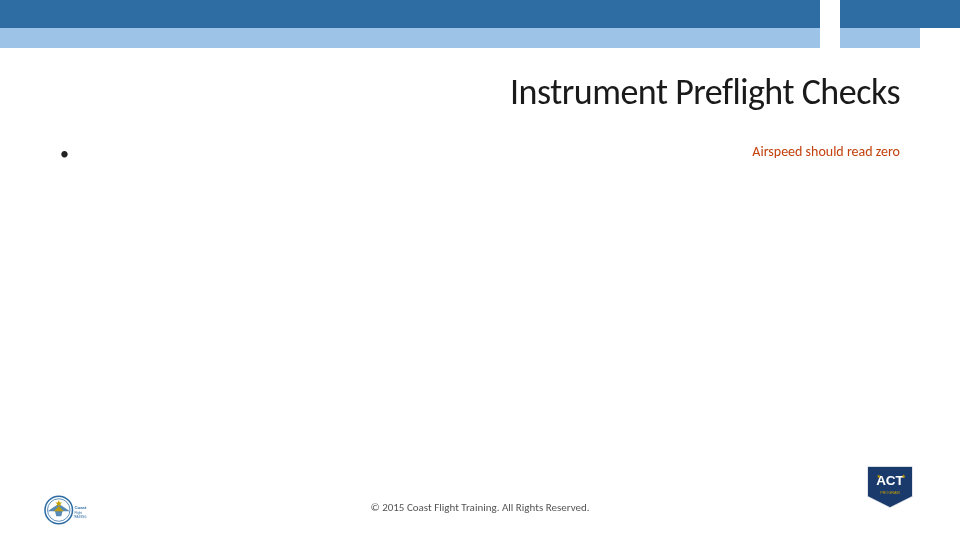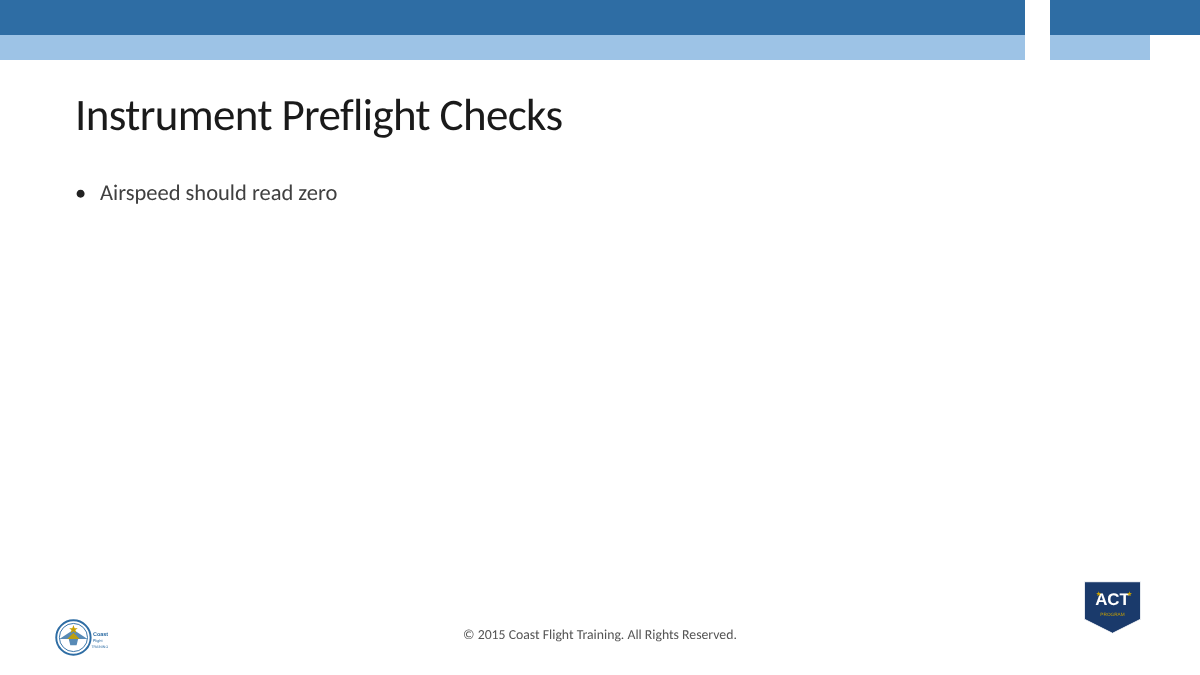--- a/index.html
+++ b/index.html
@@ -58,38 +58,39 @@
       background: #9DC3E6;
     }
 
     
     .content {
       position: absolute;
       top: 70px;
       left: 60px;
       right: 60px;
       bottom: 70px;
+      text-align: right;
     }
 
     .slide-title {
       font-size: 36px;
       font-weight: 300;
       color: #1a1a1a;
       margin-bottom: 28px;
       letter-spacing: -0.5px;
     }
 
     .bullet-list {
       list-style: none;
       padding: 0;
     }
 
     .bullet-list li {
-      font-size: 18px;
-      color: #404040;
+      font-size: 14px;
+      color: #c2410c;
       margin-bottom: 16px;
       padding-left: 20px;
       position: relative;
       line-height: 1.4;
     }
 
     .bullet-list li::before {
       content: '•';
       position: absolute;
       left: 0;

